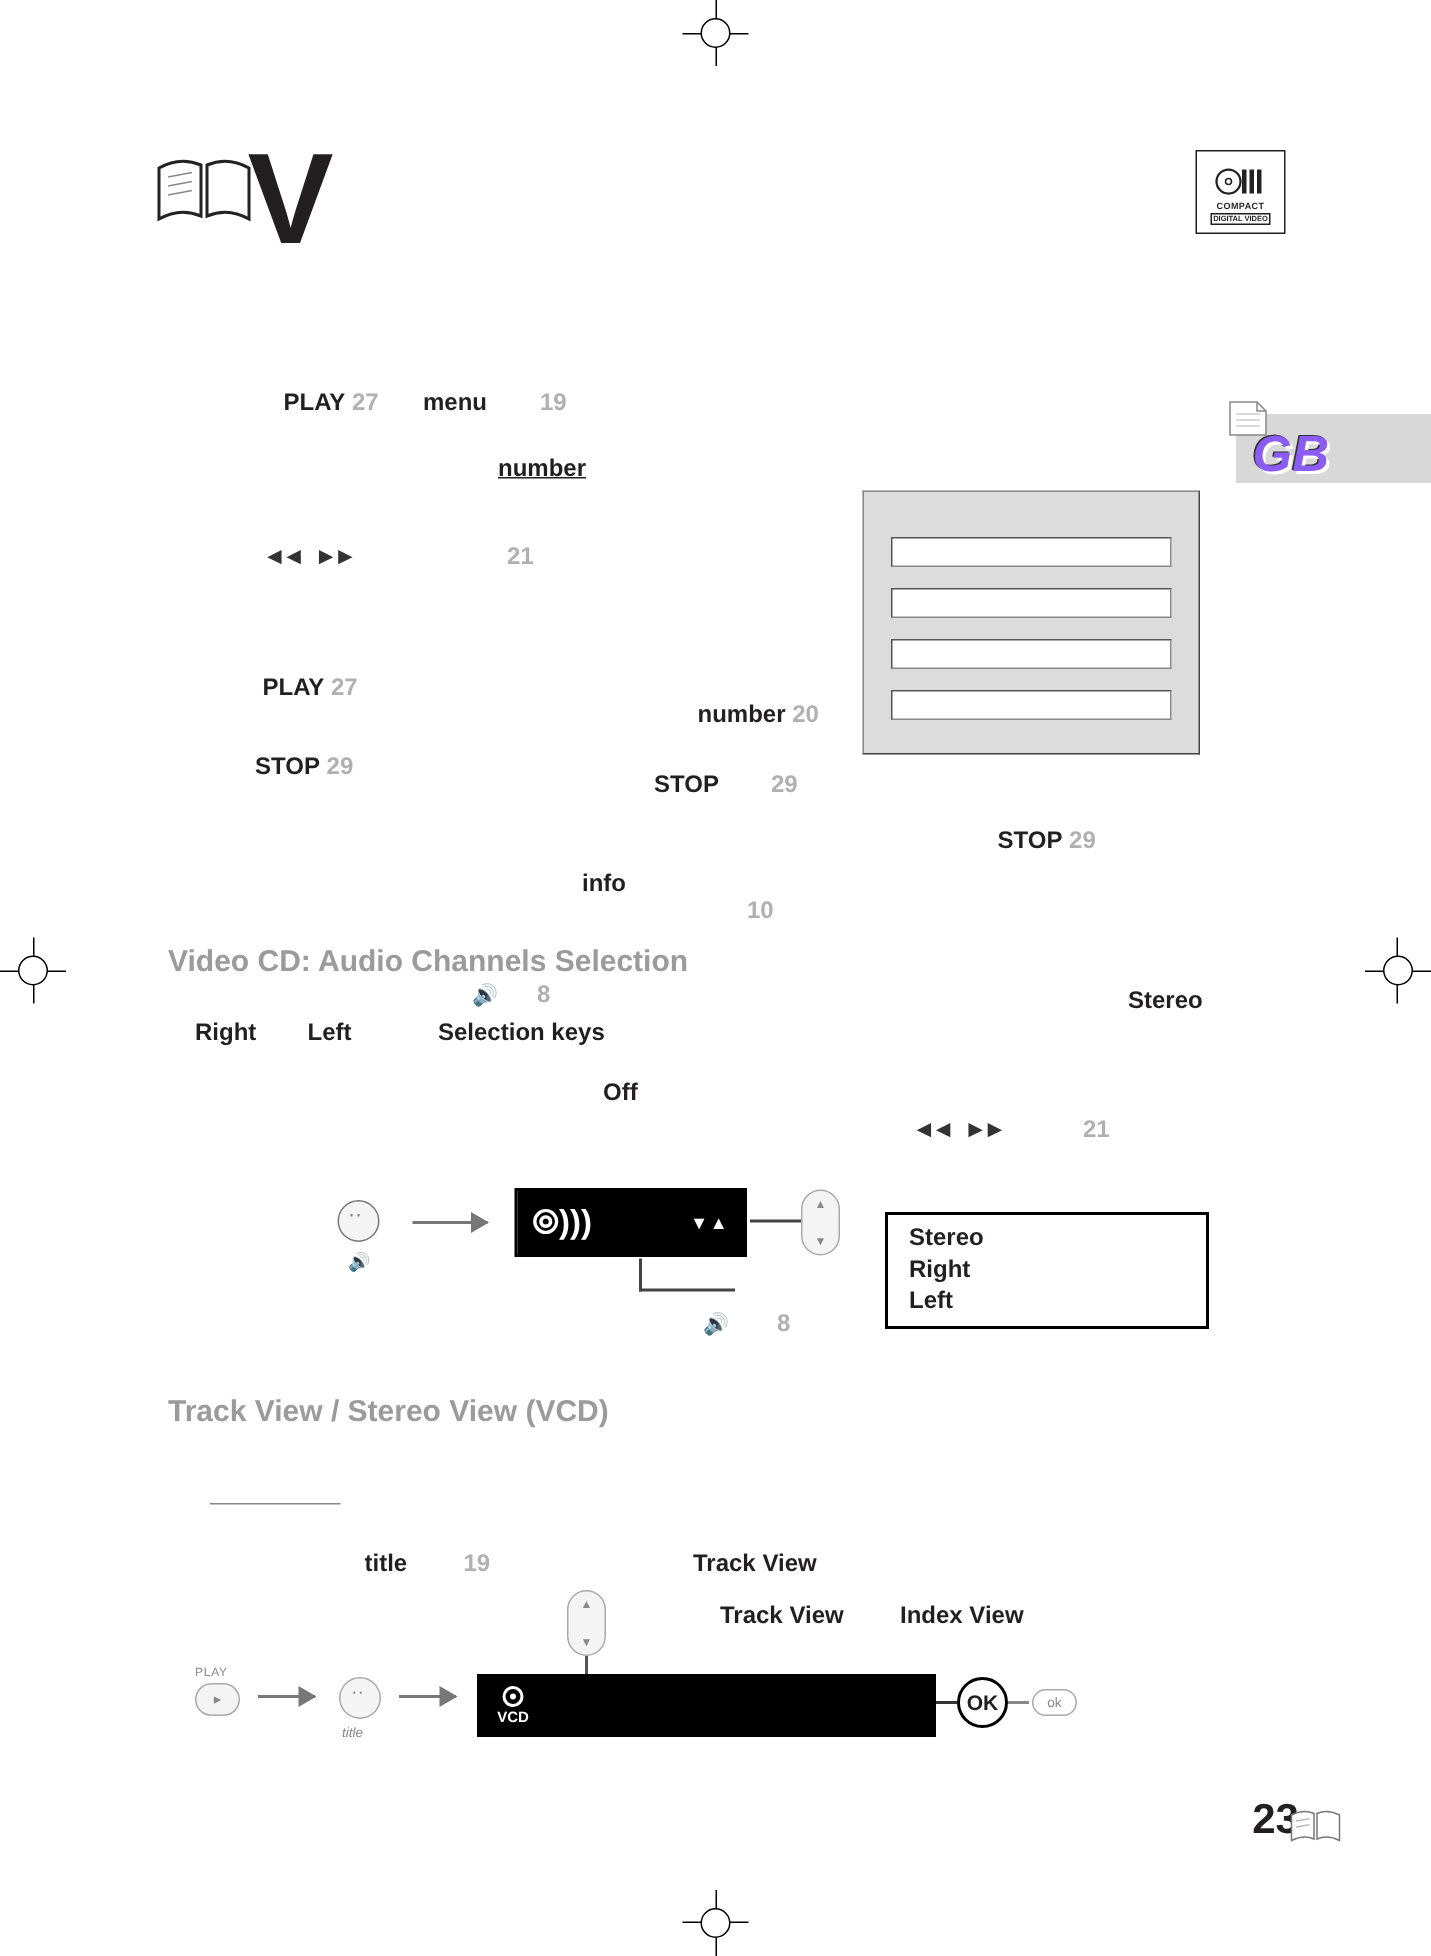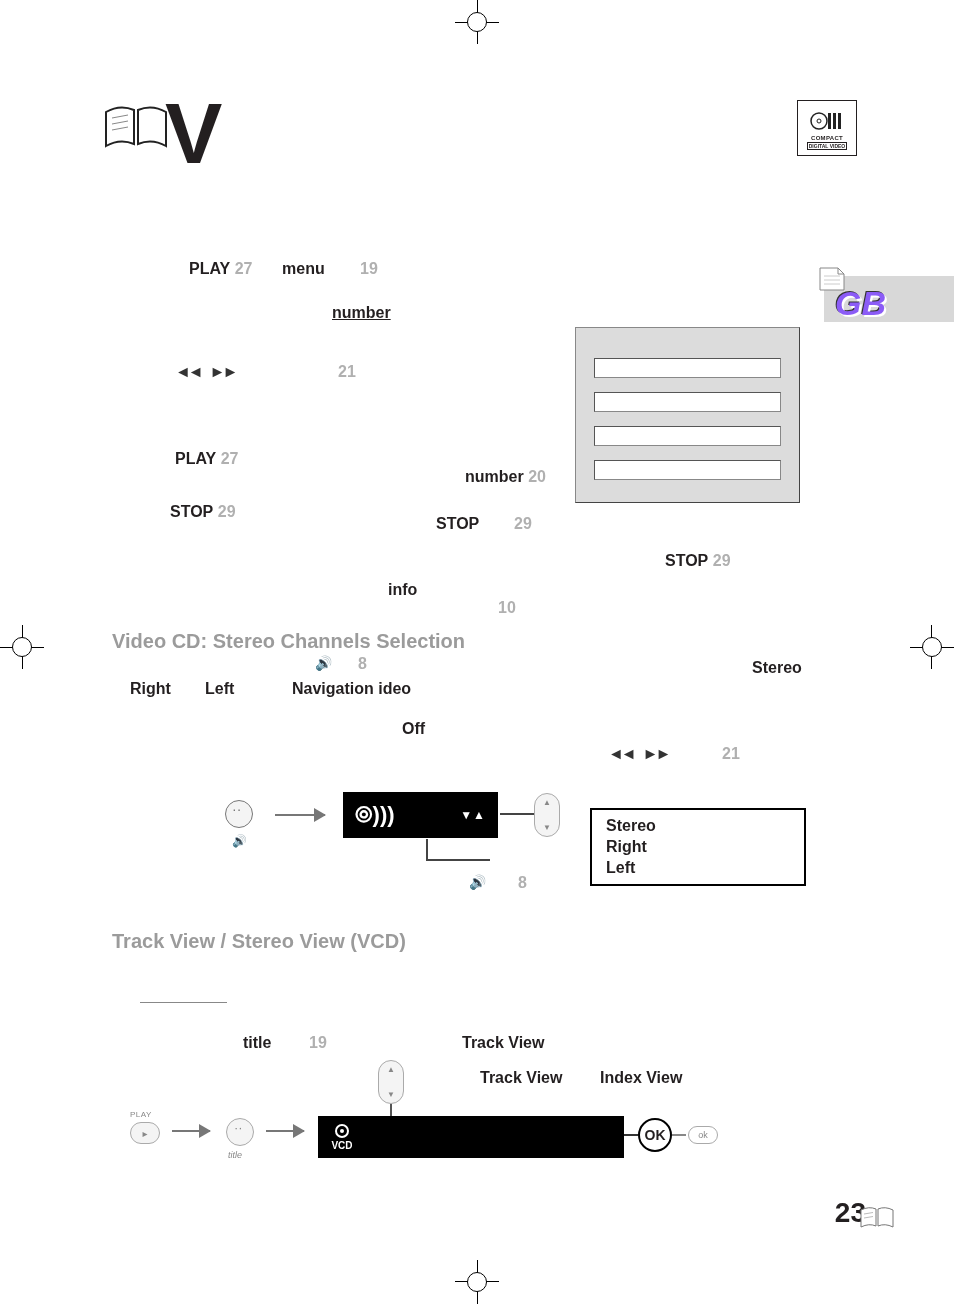--- a/index.html
+++ b/index.html
@@ -185,28 +185,28 @@
 <div class="abs gb-tab"></div>
 <svg class="abs gb-page-icon small-page-icon" viewBox="0 0 30 26">
   <path d="M4 2 L22 2 L28 8 L28 24 L4 24 Z" fill="#fff" stroke="#888"></path>
   <path d="M22 2 L22 8 L28 8" fill="none" stroke="#888"></path>
   <line x1="8" y1="10" x2="24" y2="10" stroke="#ccc"></line>
       <line x1="8" y1="14" x2="24" y2="14" stroke="#ccc"></line>
       <line x1="8" y1="18" x2="24" y2="18" stroke="#ccc"></line>
 </svg>
 <div class="abs gb-text">GB</div>
 
-<div class="abs section2">Video CD: Stereo Channels Selection</div>
+<div class="abs section2">Video CD: Audio Channels Selection</div>
 
 <div class="abs" style="left:315px; top:655px; font-size:14px;">🔊</div>
 <div class="abs fs16 bold grey" style="left:358px; top:655px;">8</div>
 <div class="abs fs16 bold" style="left:752px; top:659px;">Stereo</div>
 <div class="abs fs16 bold" style="left:130px; top:680px;">Right</div>
 <div class="abs fs16 bold" style="left:205px; top:680px;">Left</div>
-<div class="abs fs16 bold" style="left:292px; top:680px;">Navigation ideo</div>
+<div class="abs fs16 bold" style="left:292px; top:680px;">Selection keys</div>
 <div class="abs fs16 bold" style="left:392px; top:720px;margin-left:10px;">Off</div>
 
 <div class="abs fs16" style="left:608px; top:745px; color:#333;">
   <span class="tri-left">◄◄</span>&nbsp;&nbsp;<span class="tri-right">►►</span>
 </div>
 <div class="abs fs16 bold grey" style="left:722px; top:745px;">21</div>
 
 <div class="abs" style="left:225px; top:800px;">
       <div class="remote-circle"></div>
     </div>

